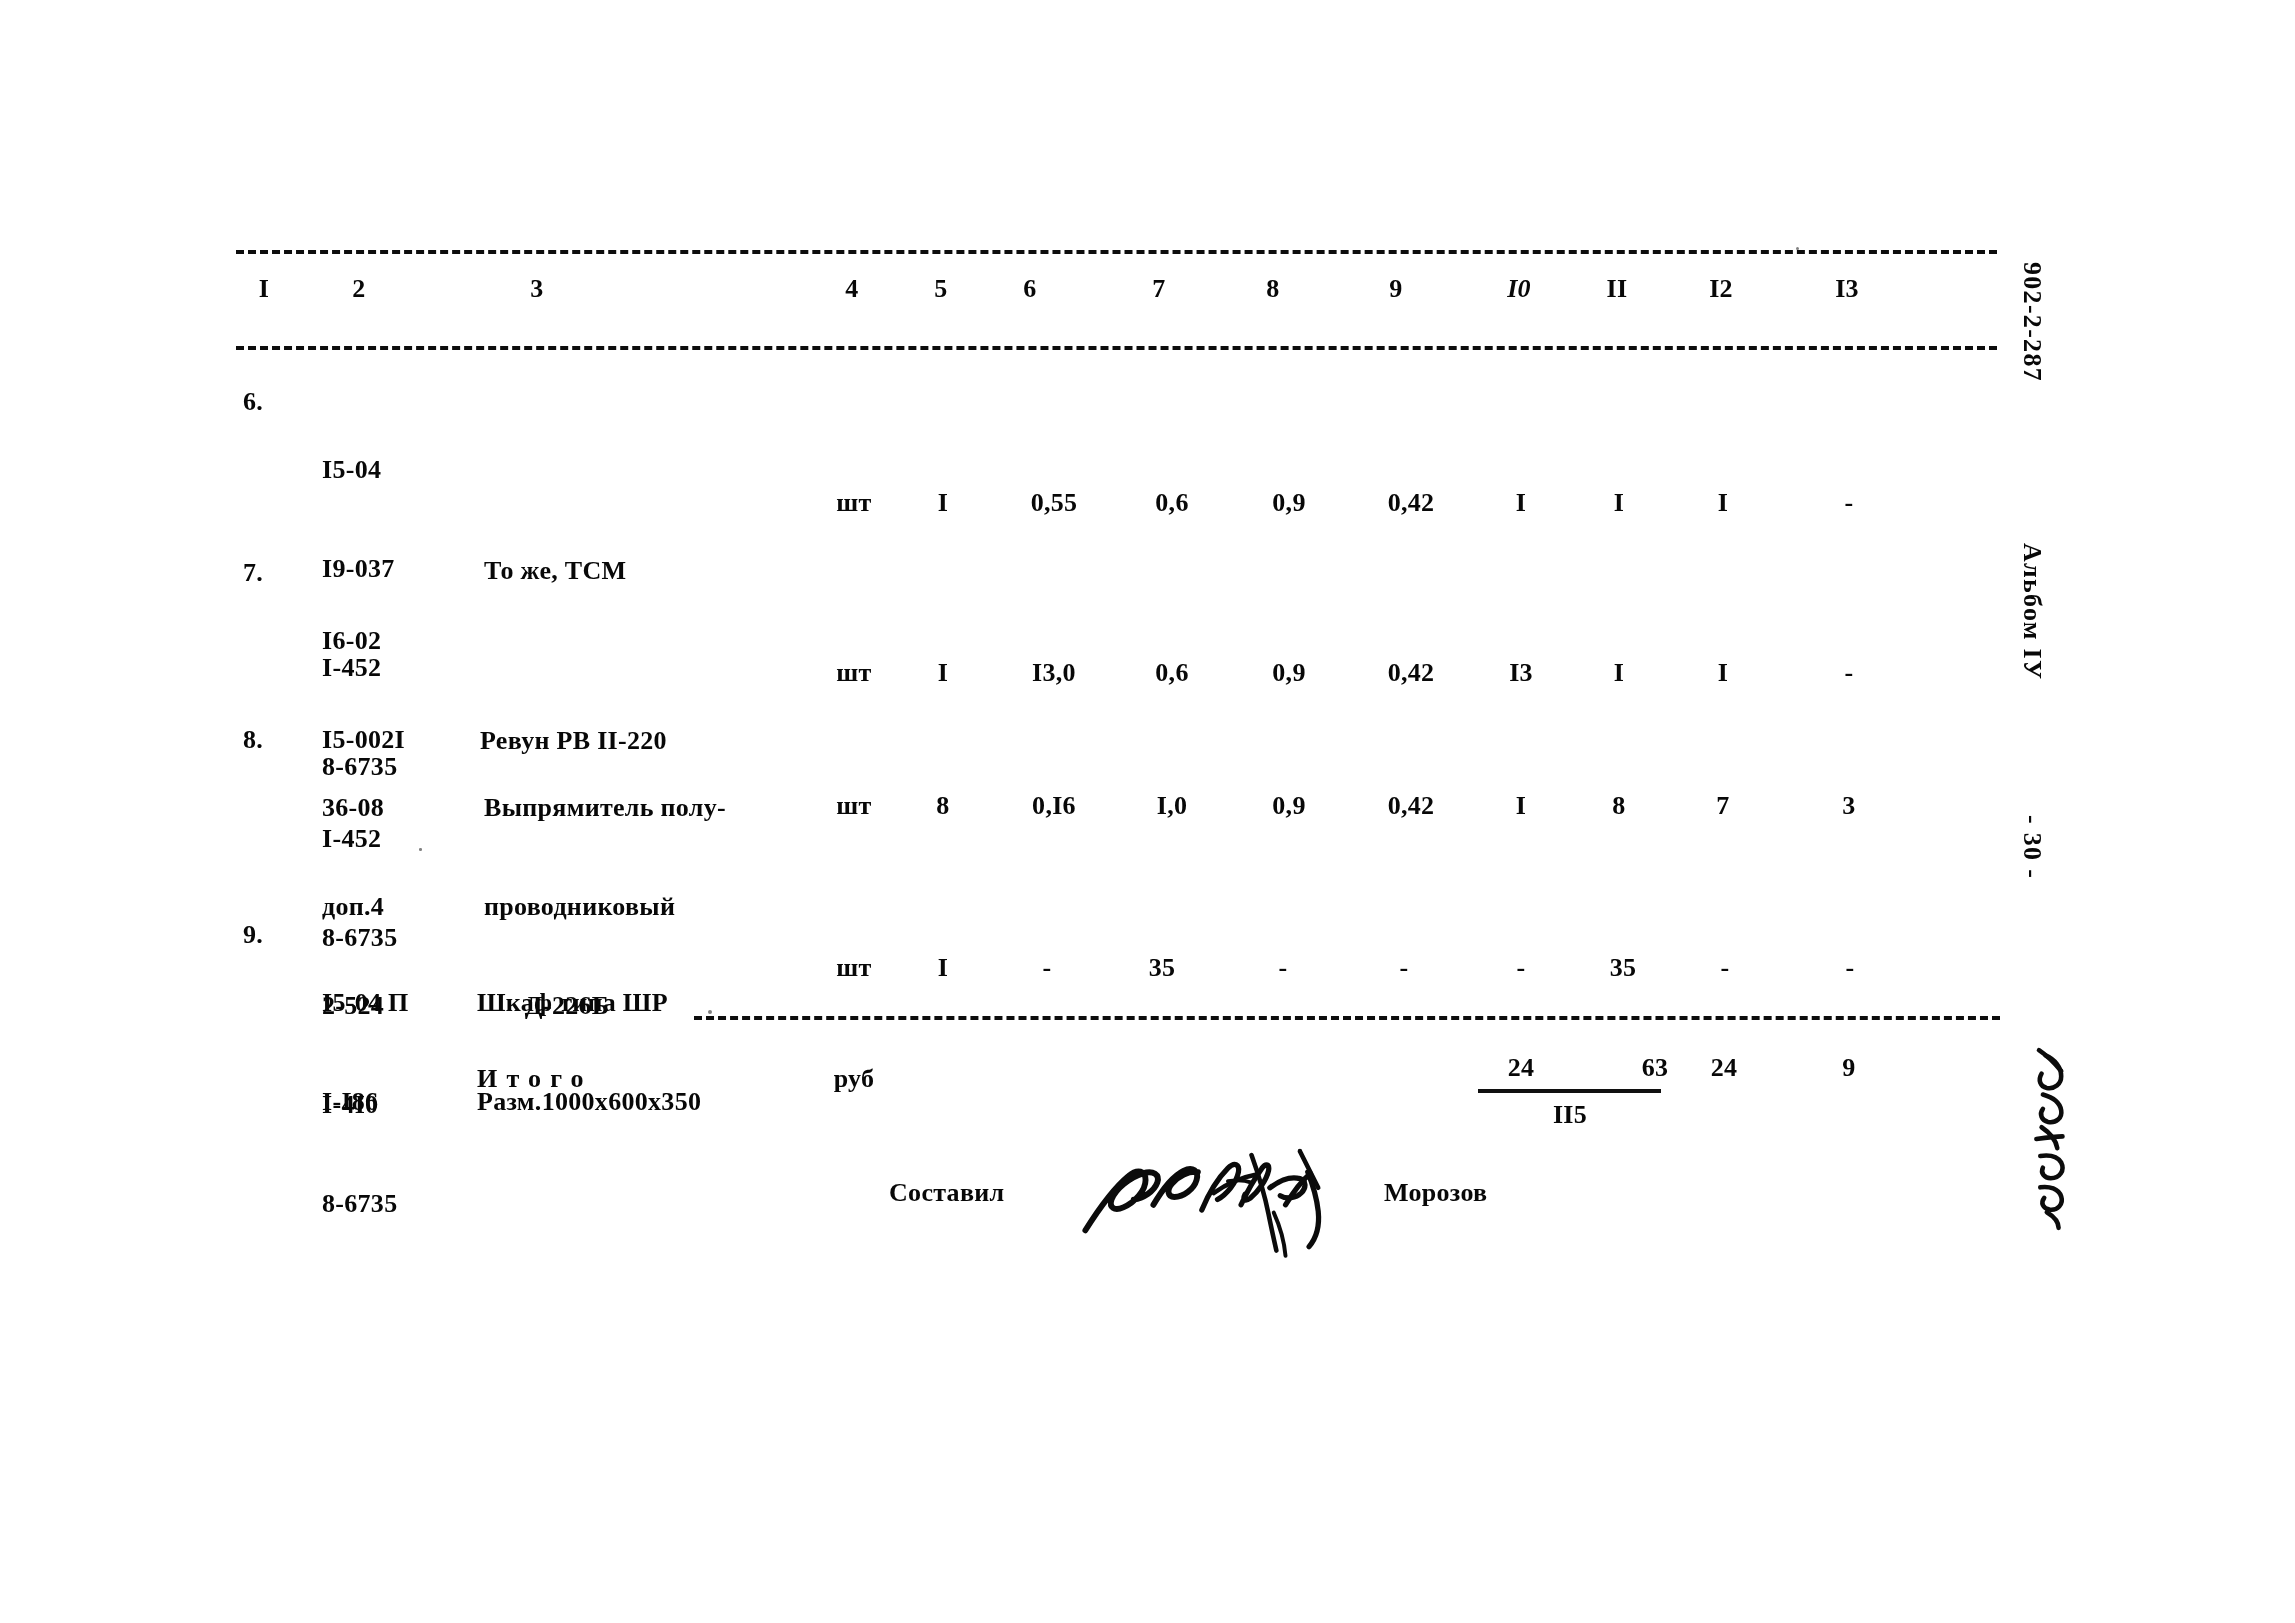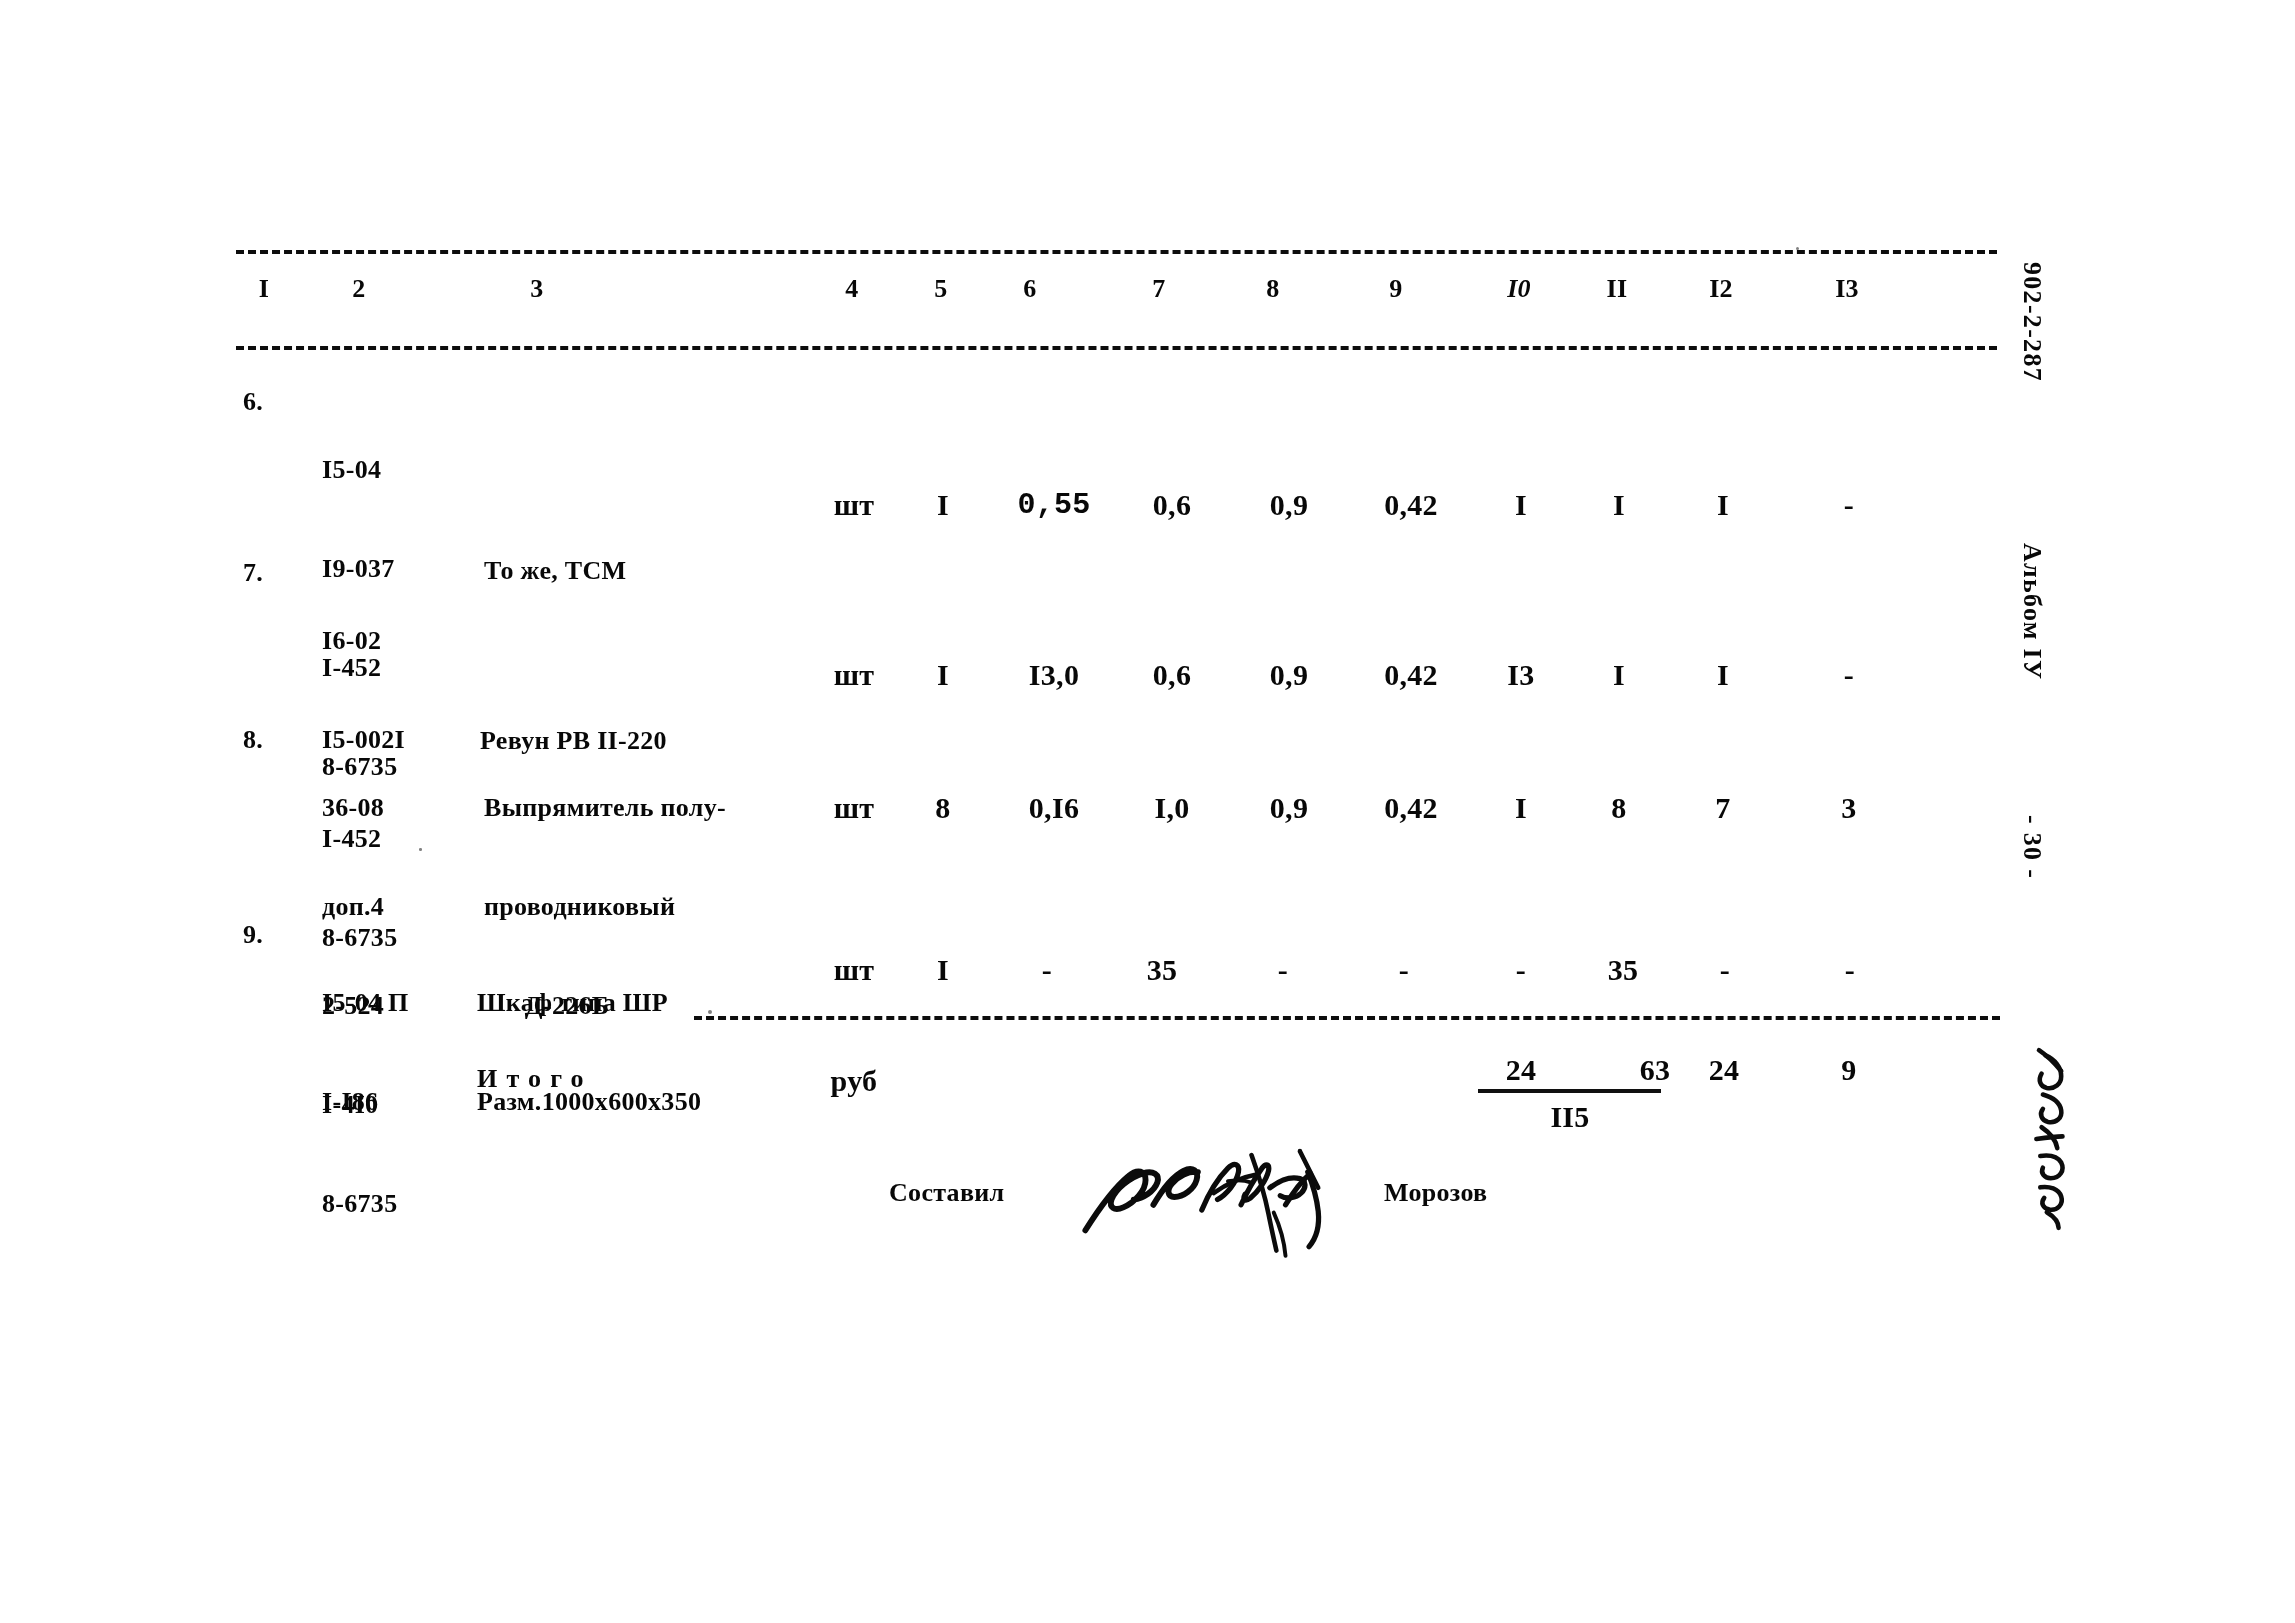--- a/index.html
+++ b/index.html
@@ -33,21 +33,21 @@
     border-top: 4.6px dashed #0d0d0d;
   }
 
   
   .colnum {
     position: absolute;
     font-size: 26px;
     text-align: center;
     transform: translateX(-50%);
   }
-  .cell-c { position: absolute; font-size: 30px; text-align: center; transform: translateX(-50%); white-space: pre; }
+  .cell-c { position: absolute; font-size: 26px; text-align: center; transform: translateX(-50%); white-space: pre; }
   .cell-l { position: absolute; font-size: 26px; text-align: left;  white-space: pre; }
 
   .codeblock { position: absolute; font-size: 26px; line-height: 33px; white-space: pre; }
   .descblock { position: absolute; font-size: 26px; line-height: 33px; white-space: pre; }
 
   
   .vert {
     position: absolute;
     font-size: 26px;
     transform-origin: 0 0;
@@ -100,21 +100,21 @@
       <div>I5-04</div>
       <div>I9-037</div>
       <div>I-452</div>
       <div>8-6735</div>
     </div>
     <div class="tw descblock" style="left:484px; top:488px;text-align:center;">
       <div>То же, ТСМ</div>
     </div>
     <div class="tw cell-c" style="left:854px; top:488px;">шт</div>
     <div class="tw cell-c" style="left:943px; top:488px;">I</div>
-    <div class="tw cell-c" style="left:1054px; top:488px;font-family:Liberation Mono, monospace;">0,55</div>
+    <div class="tw cell-c" style="left:1054px; top:488px;">0,55</div>
     <div class="tw cell-c" style="left:1172px; top:488px;">0,6</div>
     <div class="tw cell-c" style="left:1289px; top:488px;">0,9</div>
     <div class="tw cell-c" style="left:1411px; top:488px;">0,42</div>
     <div class="tw cell-c" style="left:1521px; top:488px;">I</div>
     <div class="tw cell-c" style="left:1619px; top:488px;">I</div>
     <div class="tw cell-c" style="left:1723px; top:488px;">I</div>
     <div class="tw cell-c" style="left:1849px; top:488px;">-</div>
   </div>
 
   <div>

